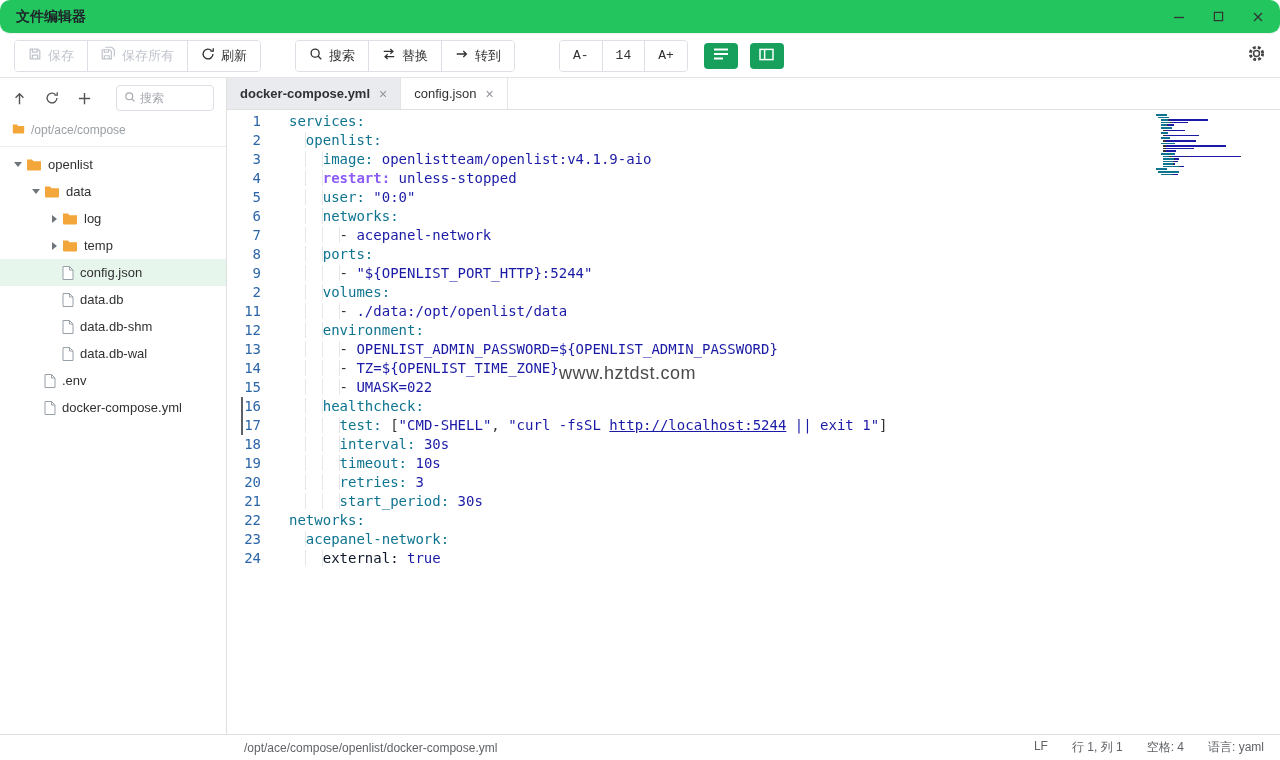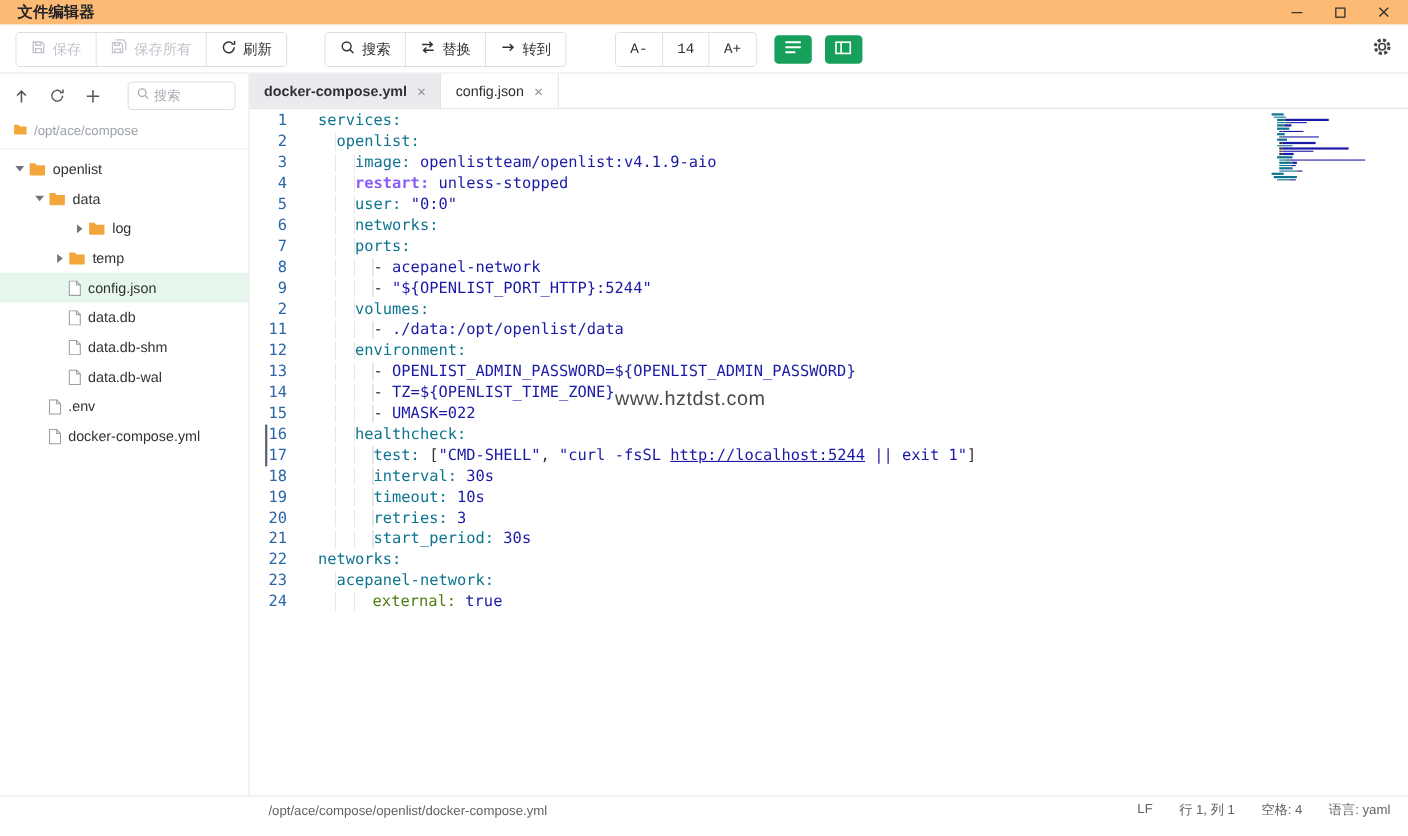--- a/index.html
+++ b/index.html
@@ -1,20 +1,20 @@
 <!DOCTYPE html>
 <html style="--accent: #16a05b; --folder: #f3a73a; --selection: #e7f6ec; --gutter: #2c66a8;"><head>
 <meta charset="utf-8">
 <style>
   * { margin:0; padding:0; box-sizing:border-box; }
   html,body { width:1280px; height:760px; overflow:hidden; }
   body { font-family:"Liberation Sans", sans-serif; color:#303133; background:#fff; position:relative; }
 
   
-  .titlebar { height:23px; display:flex; align-items:center; padding:0 16px; border-bottom:1px solid #f0f0f0; background:#fdba74; }
+  .titlebar { height:34px; display:flex; align-items:center; padding:0 16px; border-bottom:1px solid #f0f0f0; background:#22c55e;border-radius:10px; }
   .app-title { font-size:14px; font-weight:bold; color:#1f2329; }
   .win-controls { margin-left:auto; display:flex; align-items:center; gap:28px; }
   .winbtn { display:flex; align-items:center; cursor:pointer; }
 
   
   .toolbar { height:44px; display:flex; align-items:center; padding:0 14px; border-bottom:1px solid #e4e4e4; background:#fff;font-family:Liberation Mono, monospace; }
   .btn-group { display:flex; border:1px solid #dcdfe6; border-radius:4px; overflow:hidden; background:#fff; }
   .btn { display:flex; align-items:center; gap:6px; padding:0 13px; height:30px; font-size:13px; color:#303133; background:#fff; border:none; border-right:1px solid #dcdfe6; cursor:pointer; font-family:inherit; }
   .btn:last-child { border-right:none; }
   .btn.disabled { color:#c0c4cc; }
@@ -216,21 +216,21 @@
           <span class="caret">
             <span class="tri-down"></span>
           </span>
           <span class="tree-icon">
             <svg width="16" height="13" viewBox="0 0 16 13">
               <path d="M1 1.5h5l1.5 1.8H15v8.2a1 1 0 0 1-1 1H2a1 1 0 0 1-1-1z" fill="#f3a73a"></path>
             </svg>
           </span>
           <span>data</span>
         </div>
-        <div class="tree-row" style="padding-left: 64px;">
+        <div class="tree-row" style="padding-left: 46px;">
           <span class="caret">
             <span class="tri-right"></span>
           </span>
           <span class="tree-icon">
             <svg width="16" height="13" viewBox="0 0 16 13">
               <path d="M1 1.5h5l1.5 1.8H15v8.2a1 1 0 0 1-1 1H2a1 1 0 0 1-1-1z" fill="#f3a73a"></path>
             </svg>
           </span>
           <span>log</span>
         </div>
@@ -346,38 +346,38 @@
           <div>23</div>
           <div>24</div>
         </div>
       <div class="code">
           <div class="code-line"><span style="color: rgb(14, 116, 144);">services:</span></div>
           <div class="code-line"><span class="indent">  </span><span style="color: rgb(14, 116, 144);">openlist:</span></div>
           <div class="code-line"><span class="indent">    </span><span style="color: rgb(14, 116, 144);">image:</span><span style="color: rgb(51, 51, 51);"> </span><span style="color: rgb(26, 26, 166);">openlistteam/openlist:v4.1.9-aio</span></div>
           <div class="code-line"><span class="indent">    </span><span style="color: #8b5cf6; font-weight: bold;">restart:</span><span style="color: rgb(51, 51, 51);"> </span><span style="color: rgb(26, 26, 166);">unless-stopped</span></div>
           <div class="code-line"><span class="indent">    </span><span style="color: rgb(14, 116, 144);">user:</span><span style="color: rgb(51, 51, 51);"> </span><span style="color: rgb(26, 26, 166);">"0:0"</span></div>
           <div class="code-line"><span class="indent">    </span><span style="color: rgb(14, 116, 144);">networks:</span></div>
+          <div class="code-line"><span class="indent">      </span><span style="color: rgb(51, 51, 51);">- </span><span style="color: rgb(26, 26, 166);">acepanel-network</span></div>
           <div class="code-line"><span class="indent">    </span><span style="color: rgb(14, 116, 144);">ports:</span></div>
-          <div class="code-line"><span class="indent">      </span><span style="color: rgb(51, 51, 51);">- </span><span style="color: rgb(26, 26, 166);">acepanel-network</span></div>
           <div class="code-line"><span class="indent">      </span><span style="color: rgb(51, 51, 51);">- </span><span style="color: rgb(26, 26, 166);">"${OPENLIST_PORT_HTTP}:5244"</span></div>
           <div class="code-line"><span class="indent">    </span><span style="color: rgb(14, 116, 144);">volumes:</span></div>
           <div class="code-line"><span class="indent">      </span><span style="color: rgb(51, 51, 51);">- </span><span style="color: rgb(26, 26, 166);">./data:/opt/openlist/data</span></div>
           <div class="code-line"><span class="indent">    </span><span style="color: rgb(14, 116, 144);">environment:</span></div>
           <div class="code-line"><span class="indent">      </span><span style="color: rgb(51, 51, 51);">- </span><span style="color: rgb(26, 26, 166);">OPENLIST_ADMIN_PASSWORD=${OPENLIST_ADMIN_PASSWORD}</span></div>
           <div class="code-line"><span class="indent">      </span><span style="color: rgb(51, 51, 51);">- </span><span style="color: rgb(26, 26, 166);">TZ=${OPENLIST_TIME_ZONE}</span></div>
           <div class="code-line"><span class="indent">      </span><span style="color: rgb(51, 51, 51);">- </span><span style="color: rgb(26, 26, 166);">UMASK=022</span></div>
           <div class="code-line"><span class="indent">    </span><span style="color: rgb(14, 116, 144);">healthcheck:</span></div>
           <div class="code-line"><span class="indent">      </span><span style="color: rgb(14, 116, 144);">test:</span><span style="color: rgb(51, 51, 51);"> </span><span style="color: rgb(51, 51, 51);">[</span><span style="color: rgb(26, 26, 166);">"CMD-SHELL"</span><span style="color: rgb(51, 51, 51);">, </span><span style="color: rgb(26, 26, 166);">"curl -fsSL </span><span class="link" style="color: rgb(26, 26, 166);">http://localhost:5244</span><span style="color: rgb(26, 26, 166);"> || exit 1"</span><span style="color: rgb(51, 51, 51);">]</span></div>
           <div class="code-line"><span class="indent">      </span><span style="color: rgb(14, 116, 144);">interval:</span><span style="color: rgb(51, 51, 51);"> </span><span style="color: rgb(26, 26, 166);">30s</span></div>
           <div class="code-line"><span class="indent">      </span><span style="color: rgb(14, 116, 144);">timeout:</span><span style="color: rgb(51, 51, 51);"> </span><span style="color: rgb(26, 26, 166);">10s</span></div>
           <div class="code-line"><span class="indent">      </span><span style="color: rgb(14, 116, 144);">retries:</span><span style="color: rgb(51, 51, 51);"> </span><span style="color: rgb(26, 26, 166);">3</span></div>
           <div class="code-line"><span class="indent">      </span><span style="color: rgb(14, 116, 144);">start_period:</span><span style="color: rgb(51, 51, 51);"> </span><span style="color: rgb(26, 26, 166);">30s</span></div>
           <div class="code-line"><span style="color: rgb(14, 116, 144);">networks:</span></div>
           <div class="code-line"><span class="indent">  </span><span style="color: rgb(14, 116, 144);">acepanel-network:</span></div>
-          <div class="code-line"><span class="indent">    </span><span style="color: #4d7c0f; margin-left: 16px;">external:</span><span style="color: rgb(51, 51, 51);"> </span><span style="color: rgb(26, 26, 166);">true</span></div>
+          <div class="code-line"><span class="indent">    </span><span style="color: #0f172a;">external:</span><span style="color: rgb(51, 51, 51);"> </span><span style="color: rgb(26, 26, 166);">true</span></div>
         </div>
       <div class="gutter-marker"></div>
       <div class="watermark">www.hztdst.com</div>
       <div class="minimap">
           <div class="mm-row" style="padding-left: 0px;">
             <span class="mm-tok" style="width: 10.8px; background: rgb(14, 116, 144);"></span>
           </div>
           <div class="mm-row" style="padding-left: 2.4px;">
             <span class="mm-tok" style="width: 10.8px; background: rgb(14, 116, 144);"></span>
           </div>

